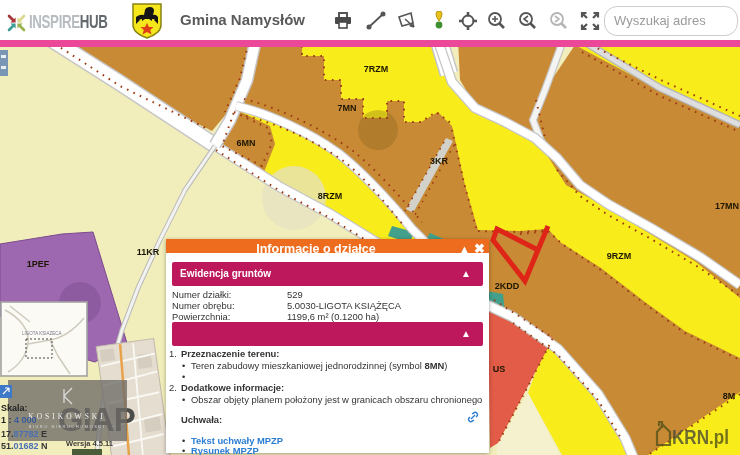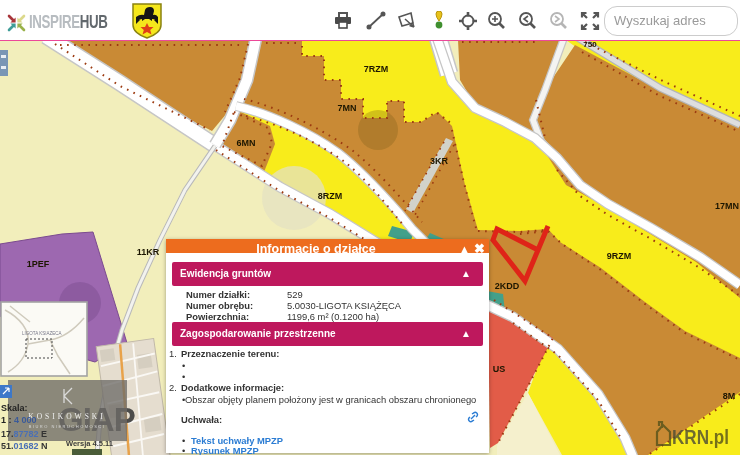--- a/index.html
+++ b/index.html
@@ -1,25 +1,25 @@
 <!DOCTYPE html>
 <html><head>
 <meta charset="utf-8">
 <style>
   html,body{margin:0;padding:0;}
   body{width:740px;height:455px;overflow:hidden;font-family:"Liberation Sans",sans-serif;position:relative;background:#fff;}
   .abs{position:absolute;}
-  #topbar{left:0;top:0;width:740px;height:40px;background:#fff;border-bottom:1px solid #ec4899;z-index:50;}
+  #topbar{left:0;top:0;width:740px;height:40px;background:#fff;border-bottom:7px solid #ec4899;z-index:50;}
   #mapsvg{left:0;top:40px;z-index:1;}
   
   #popup{left:166px;top:239px;width:323px;height:214px;background:#fff;z-index:30;box-shadow:0 1px 4px rgba(0,0,0,.35);}
   #pophead{position:absolute;left:0;top:0;width:323px;height:14px;background:#ed6c1e;color:#fff;font-weight:bold;font-size:12.5px;line-height:20px;}
   .bluebar{position:absolute;left:6px;width:311px;height:24px;background:#be185d;color:#fff;font-weight:bold;font-size:10px;line-height:24px;border-radius:2px;}
   .bluebar .chev{position:absolute;right:12px;top:0;font-size:10px;}
-  .plabel{position:absolute;left:20px;font-weight:bold;font-size:9.4px;color:#333;white-space:nowrap;}
+  .plabel{position:absolute;left:6px;font-weight:normal;font-size:9.4px;color:#333;white-space:nowrap;}
   .pval{position:absolute;left:121px;font-size:9.4px;color:#333;white-space:nowrap;}
   .ptext{position:absolute;font-size:9.4px;color:#333;white-space:nowrap;}
   .blue{color:#2b7cd3;font-weight:bold;}
 </style>
 </head>
 <body>
 
 <svg id="mapsvg" class="abs" width="740" height="415" viewBox="0 40 740 415">
 
   <rect x="0" y="40" width="740" height="415" fill="#f2eebb"></rect>
@@ -174,29 +174,30 @@
     <span style="position:absolute;left:293px;top:0;font-size:11px;">▲</span>
     <span style="position:absolute;left:308px;top:0;font-size:13px;">✖</span>
     </div>
   <div class="bluebar" style="top:23px;"><span style="margin-left:8px;">Ewidencja gruntów</span><span class="chev">▲</span></div>
   <div class="plabel" style="top:50px;">Numer działki:</div>
     <div class="pval" style="top:50px;">529</div>
   <div class="plabel" style="top:61px;">Numer obrębu:</div>
     <div class="pval" style="top:61px;">5.0030-LIGOTA KSIĄŻĘCA</div>
   <div class="plabel" style="top:72px;text-align:center;">Powierzchnia:</div>
     <div class="pval" style="top:72px;">1199,6 m² (0.1200 ha)</div>
-  <div class="bluebar" style="top:83px;"><span style="margin-left:8px;">Zagospodarowanie przestrzenne</span><span class="chev">▲</span></div>
+  <div class="bluebar" style="top:83px;"><span class="chev">▲</span></div>
   <div class="ptext" style="left:3px;top:109px;">1.</div>
   <div class="ptext" style="left:15px;top:109px;font-weight:bold;">Przeznaczenie terenu:</div>
   <div class="ptext" style="left:16px;top:121px;">•</div>
+  <div class="ptext" style="left:25px;top:121px;">Teren zabudowy mieszkaniowej jednorodzinnej (symbol <b>8MN</b>)</div>
   <div class="ptext" style="left:16px;top:132px;">•</div>
   <div class="ptext" style="left:3px;top:143px;">2.</div>
   <div class="ptext" style="left:15px;top:143px;font-weight:bold;">Dodatkowe informacje:</div>
   <div class="ptext" style="left:16px;top:155px;">•</div>
-  <div class="ptext" style="left:19px;top:155px;">Obszar objęty planem położony jest w granicach obszaru chronionego</div>
+  <div class="ptext" style="left:25px;top:155px;">Obszar objęty planem położony jest w granicach obszaru chronionego</div>
   <div class="ptext" style="left:15px;top:175px;font-weight:bold;">Uchwała:</div>
   <div class="ptext" style="left:16px;top:196px;">•</div>
   <div class="ptext blue" style="left:25px;top:196px;">Tekst uchwały MPZP</div>
   <div class="ptext" style="left:16px;top:206px;">•</div>
   <div class="ptext blue" style="left:25px;top:206px;text-align:center;">Rysunek MPZP</div>
   <svg style="position:absolute;right:10px;top:172px;" width="12" height="12" viewBox="0 0 12 12">
       <path d="M4,8 L8,4 M3,6 L2,7 a2.3,2.3 0 0 0 3.2,3.2 L7,9 M9,6 L10,5 A2.3,2.3 0 0 0 6.8,1.8 L5,3" stroke="#2b7cd3" stroke-width="1.4" fill="none"></path>
     </svg>
 </div>
 
@@ -215,20 +216,21 @@
     <polygon points="10.4,9.4 10.4,14.6 15.6,9.4" fill="#9ab24a"></polygon>
   </svg>
   <div class="abs" style="left:29px;top:11px;font-size:19px;font-weight:bold;color:#b7bcc0;transform:scaleX(0.70);transform-origin:0 0;letter-spacing:-0.5px;">INSPIRE<span style="color:#62686d;">HUB</span></div>
 
   <svg class="abs" style="left:132px;top:3px;" width="30" height="36" viewBox="0 0 30 36">
     <path d="M1,1 L29,1 L29,22 Q29,30 15,35 Q1,30 1,22 Z" fill="#f5e71c" stroke="#8a8310" stroke-width="1.5"></path>
     <path d="M4,14 Q8,11 12,12 L13,7 Q14,4 18,4 Q22,4 22,8 L21,12 Q24,11 26,14 L26,19 Q24,16 20,16 L20,18 L17,16 L13,16 L10,18 L10,16 Q7,16 4,19 Z" fill="#151515"></path>
     <path d="M4,14 L4,21 L8,17 Z M26,14 L26,21 L22,17 Z" fill="#151515"></path>
     <path d="M15,20 L17,24 L21.5,24 L18.2,27 L19.5,31.5 L15,29 L10.5,31.5 L11.8,27 L8.5,24 L13,24 Z" fill="#e04018"></path>
   </svg>
+  <div class="abs" style="left:180px;top:11px;font-size:15px;font-weight:bold;color:#5a5a5a;">Gmina Namysłów</div>
 
   <svg class="abs" style="left:334px;top:11px;" width="266" height="20" viewBox="0 0 266 20">
     <g stroke="#555" fill="none" stroke-width="1.8">
 
       <g transform="translate(0,1)">
         <path d="M5,5 L5,1 L13,1 L13,5" stroke-width="2"></path>
         <rect x="1" y="5" width="16" height="7" rx="1" fill="#4a4a4a" stroke="none"></rect>
         <rect x="5" y="10" width="8" height="6" fill="#fff" stroke="#4a4a4a" stroke-width="1.6"></rect>
       </g>
 

